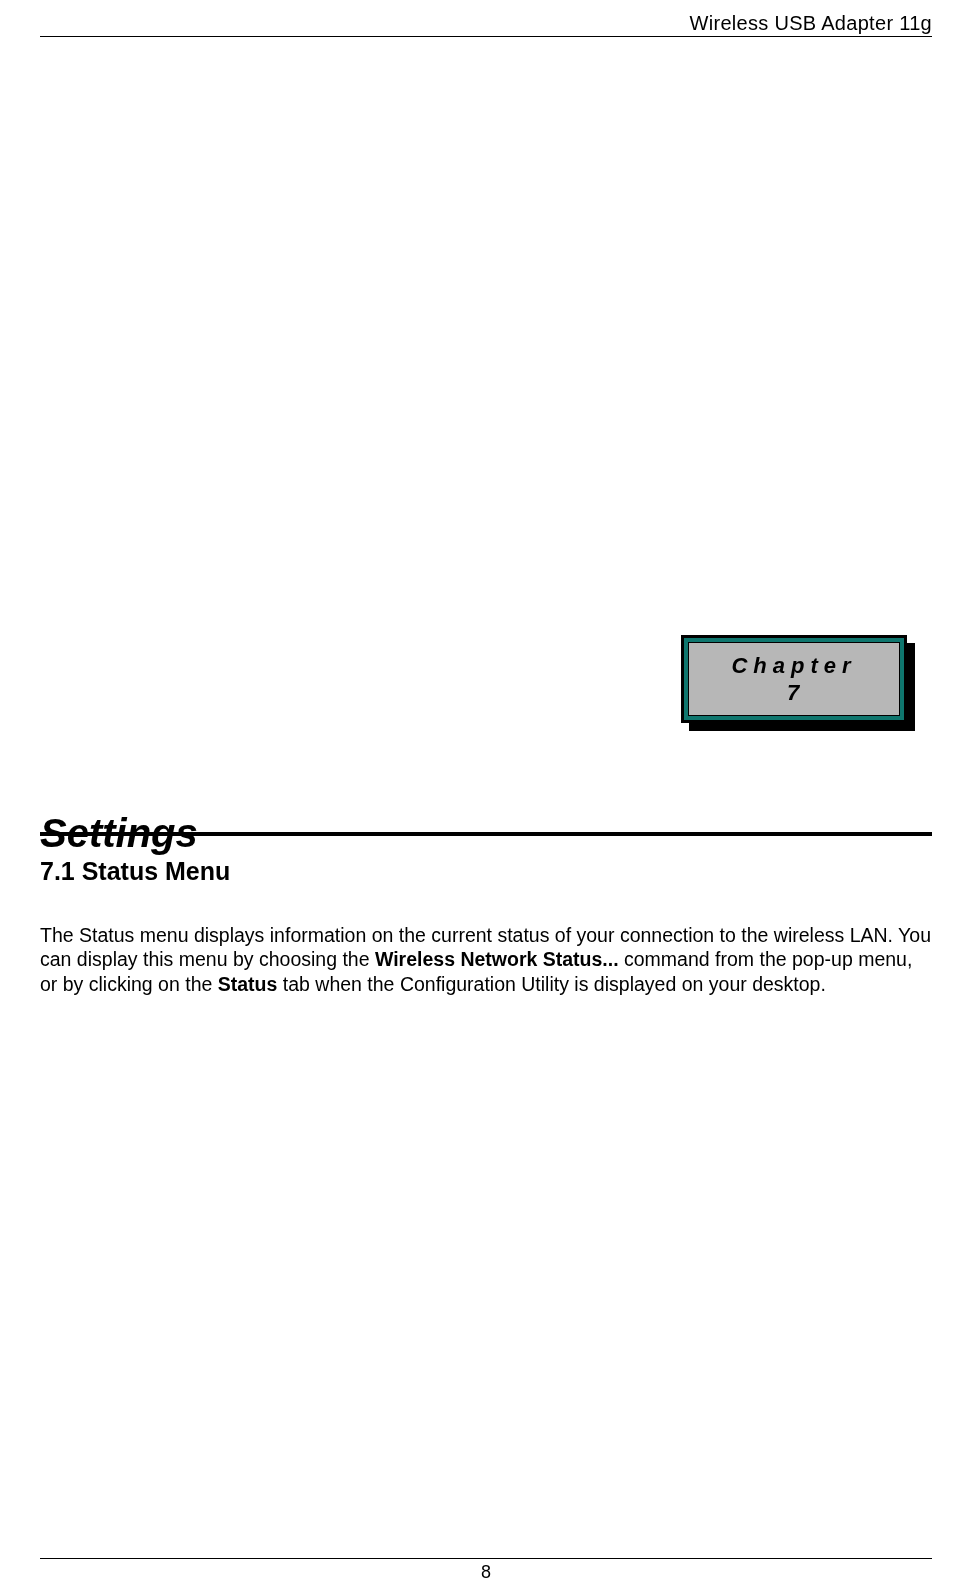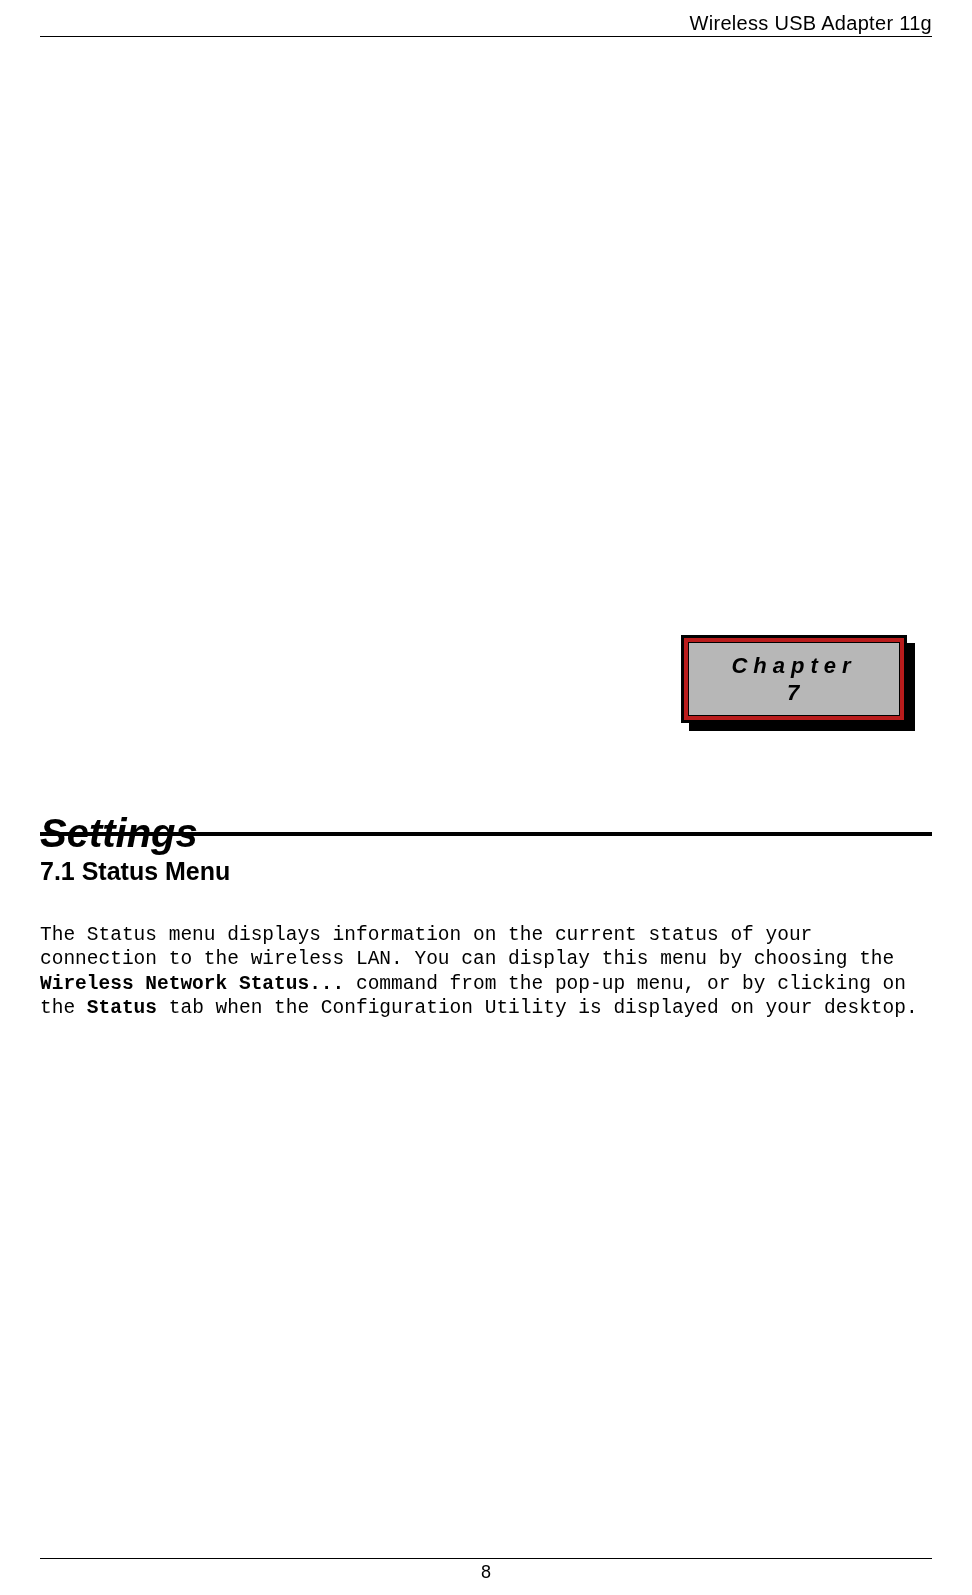--- a/index.html
+++ b/index.html
@@ -44,21 +44,21 @@
       top: 8px;
       left: 8px;
       width: 226px;
       height: 88px;
       background: #000;
     }
     .chapter-outer {
       position: relative;
       width: 226px;
       height: 88px;
-      background: #b91c1c;
+      background: #0f766e;
       border: 3px solid #000;
       padding: 4px;
     }
     .chapter-inner {
       width: 100%;
       height: 100%;
       background: #b7b7b7;
       border: 1.5px solid #000;
       display: flex;
       flex-direction: column;
@@ -99,21 +99,21 @@
       left: 40px;
       font-family: Verdana, Arial, sans-serif;
       font-size: 25px;
       font-weight: bold;
     }
     .body-paragraph {
       position: absolute;
       top: 923px;
       left: 40px;
       right: 40px;
-      font-family: Liberation Mono, monospace;
+      font-family: Liberation Sans, sans-serif;
       font-size: 19.5px;
       line-height: 1.25;
       text-align: left;
     }
     .body-paragraph b {
       font-weight: bold;
     }
     .page-number {
       position: absolute;
       bottom: 12px;

